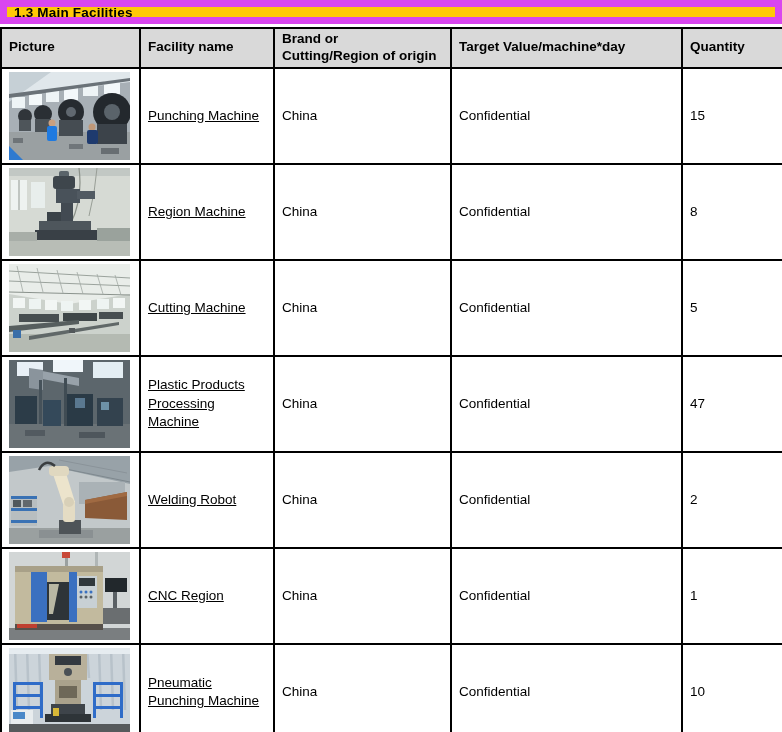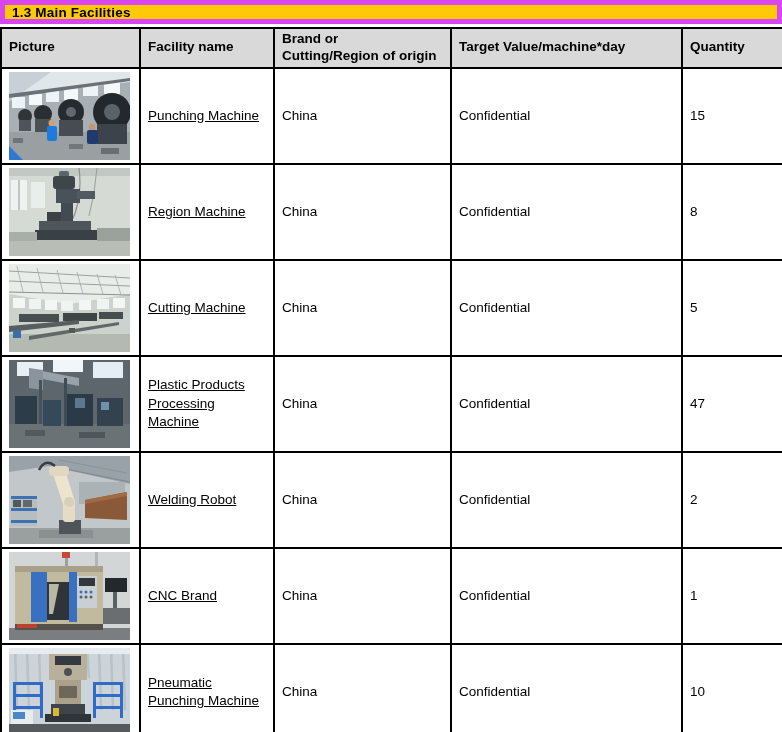--- a/index.html
+++ b/index.html
@@ -6,21 +6,21 @@
   html, body { margin: 0; padding: 0; }
   body {
     width: 782px; height: 732px; overflow: hidden;
     background: #ffffff;
     font-family: "Liberation Sans", sans-serif;
     color: #000;
   }
   .title-bar {
     width: 782px; height: 24px;
     background: #FFC907;
-    border: 5px solid #d946ef;
+    border: 7px solid #d946ef;
     display: flex; align-items: center;
     padding-left: 7px;
   }
   .title-bar .title-text {
     font-size: 13.5px; font-weight: bold; color: #000;
     letter-spacing: 0.2px;
   }
   table.facilities {
     width: 782px;
     margin-top: 3px;
@@ -277,21 +277,21 @@
             <circle cx="72" cy="45" r="1.5" fill="#5a6064"></circle>
             <circle cx="77" cy="45" r="1.5" fill="#5a6064"></circle>
             <circle cx="82" cy="45" r="1.5" fill="#5a6064"></circle>
             <rect x="96" y="26" width="22" height="14" fill="#22282c"></rect>
             <rect x="104" y="40" width="4" height="16" fill="#5a6064"></rect>
             <rect x="94" y="56" width="27" height="16" fill="#6a6e70"></rect>
             <rect x="8" y="72" width="20" height="4" fill="#c04030"></rect>
           </svg>
         </span>
       </td>
-      <td class="cell-text cell-name">CNC Brand</td>
+      <td class="cell-text cell-name">CNC Region</td>
       <td class="cell-text">China</td>
       <td class="cell-text">Confidential</td>
       <td class="cell-text">1</td>
     </tr>
 
     <tr>
       <td class="cell-pic">
         <span class="photo-box">
           <svg viewBox="0 0 121 88" width="121" height="88">
             <rect width="121" height="88" fill="#ccd4da"></rect>

